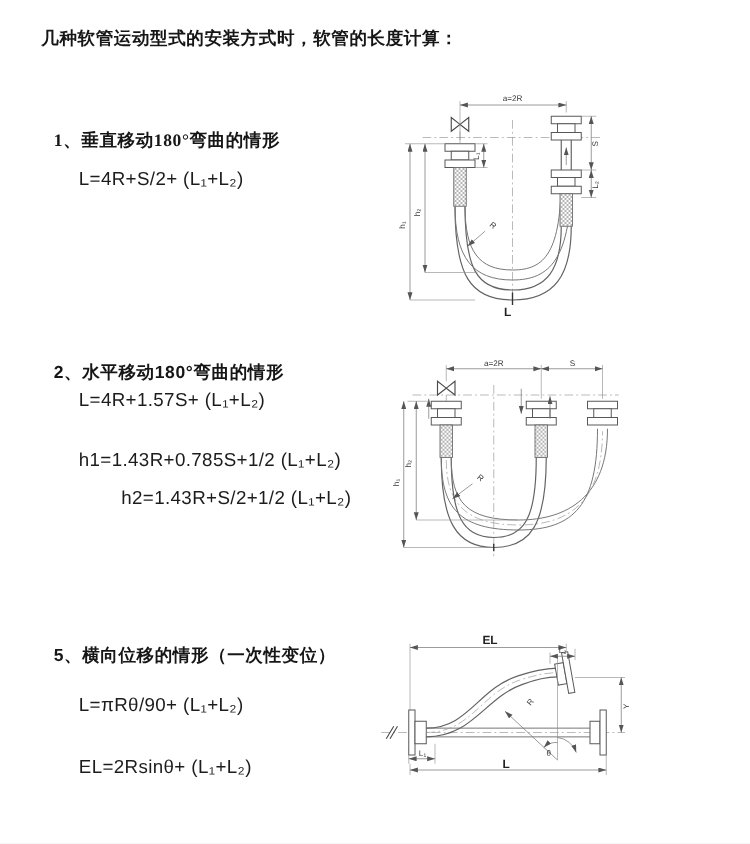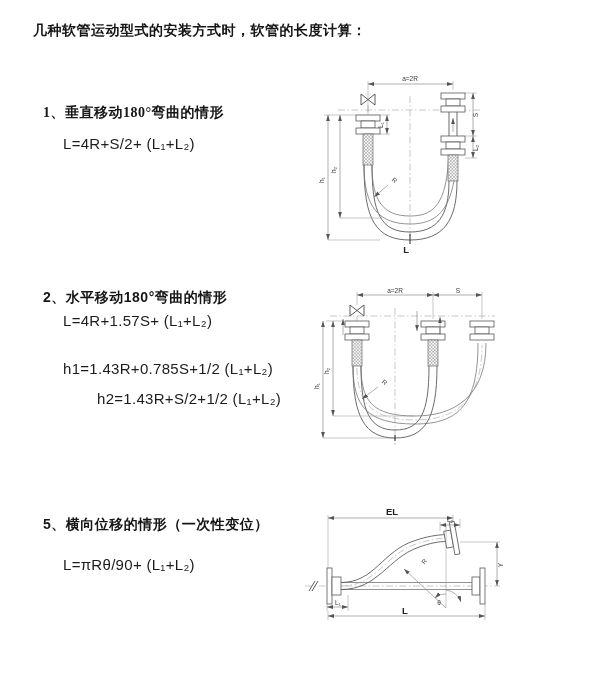--- a/index.html
+++ b/index.html
@@ -43,20 +43,21 @@
   <div class="sec-heading" style="left:43px; top:104px;font-family:Liberation Serif, serif;">1、垂直移动180°弯曲的情形</div>
   <div class="formula" style="left:63px; top:135px;">L=4R+S/2+ (L₁+L₂)</div>
 
   <div class="sec-heading" style="left:43px; top:289px;text-align:center;">2、水平移动180°弯曲的情形</div>
   <div class="formula" style="left:63px; top:312px;">L=4R+1.57S+ (L₁+L₂)</div>
   <div class="formula" style="left:63px; top:360px;">h1=1.43R+0.785S+1/2 (L₁+L₂)</div>
   <div class="formula" style="left:52px; top:390px;margin-left:45px;">h2=1.43R+S/2+1/2 (L₁+L₂)</div>
 
   <div class="sec-heading" style="left:43px; top:516px;">5、横向位移的情形（一次性变位）</div>
   <div class="formula" style="left:63px; top:545px;margin-top:11px;">L=πRθ/90+ (L₁+L₂)</div>
+  <div class="formula" style="left:63px; top:605px;">EL=2Rsinθ+ (L₁+L₂)</div>
 
   <svg class="diagram" style="left:310px; top:68px;" width="290" height="205" viewBox="0 0 290 205">
     <defs>
       <marker id="arrA" markerWidth="7" markerHeight="6" refX="6.3" refY="2" orient="auto-start-reverse" markerUnits="userSpaceOnUse">
         <path d="M0,0 L6.3,2 L0,4 Z" fill="#555"></path>
       </marker>
       <pattern id="hatchA" patternUnits="userSpaceOnUse" width="3.2" height="3.2">
         <rect width="3.2" height="3.2" fill="#fdfdfd"></rect>
         <path d="M0,0 L3.2,3.2 M3.2,0 L0,3.2" stroke="#7b7b7b" stroke-width="0.45"></path>
       </pattern>

